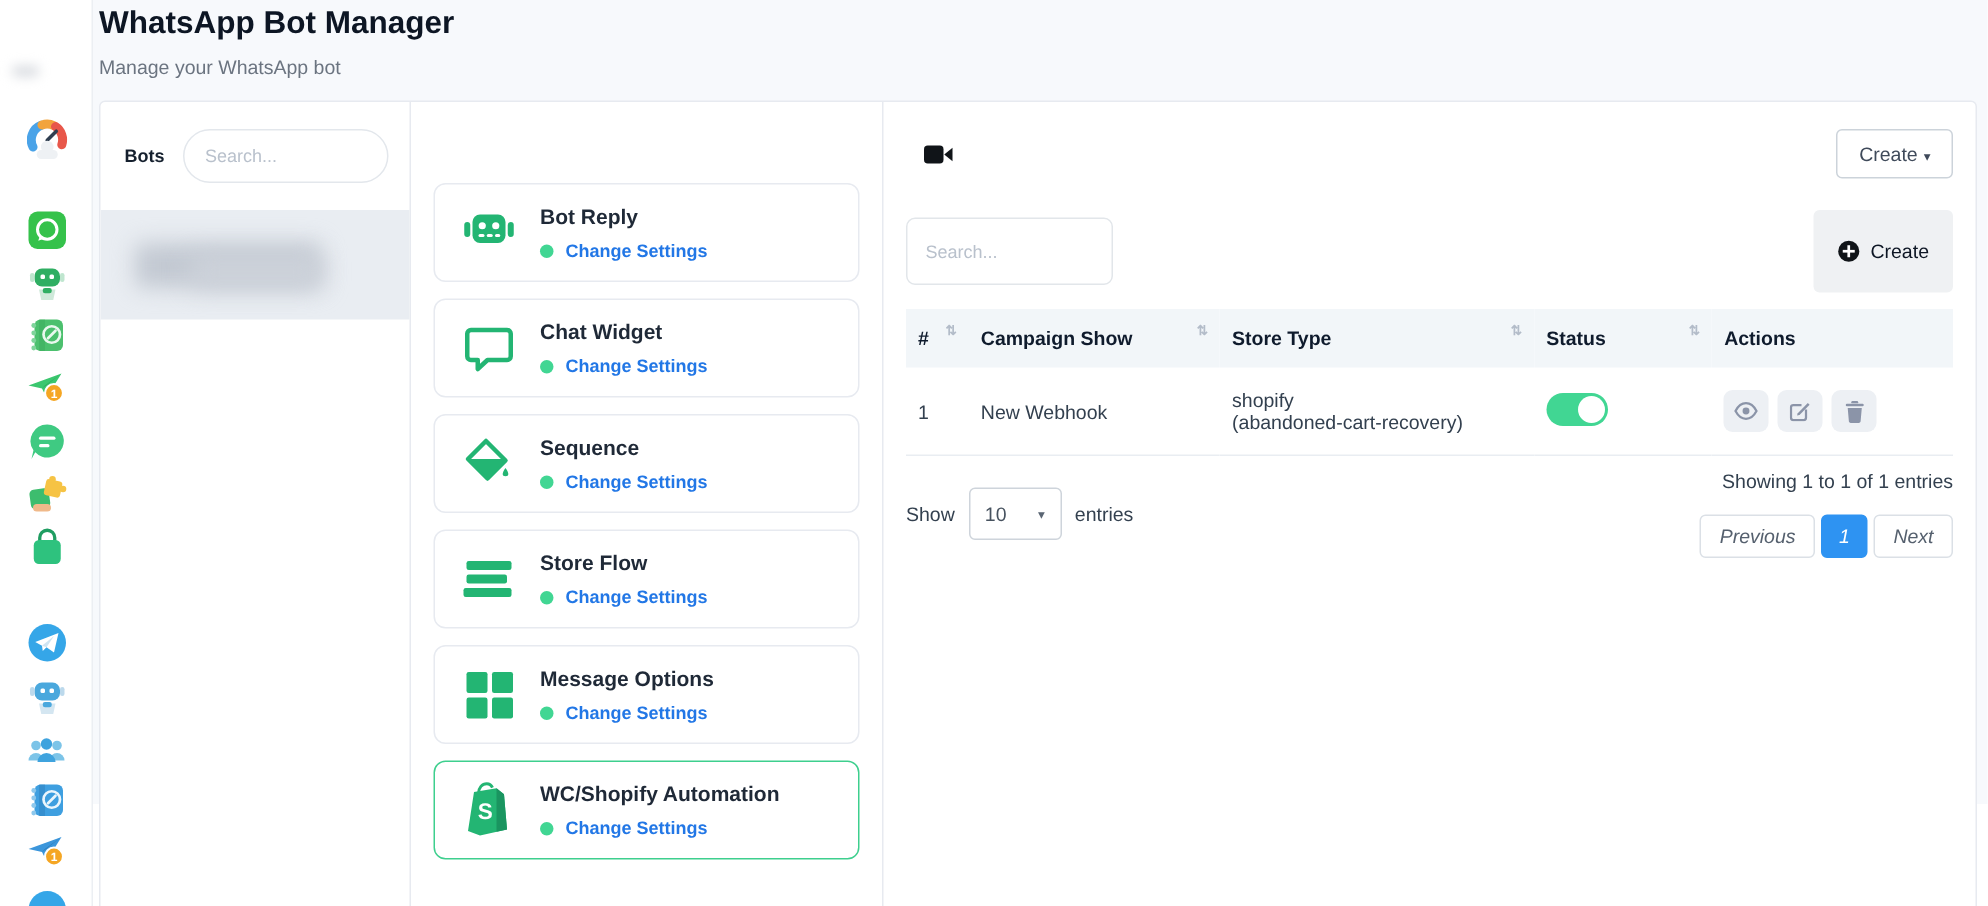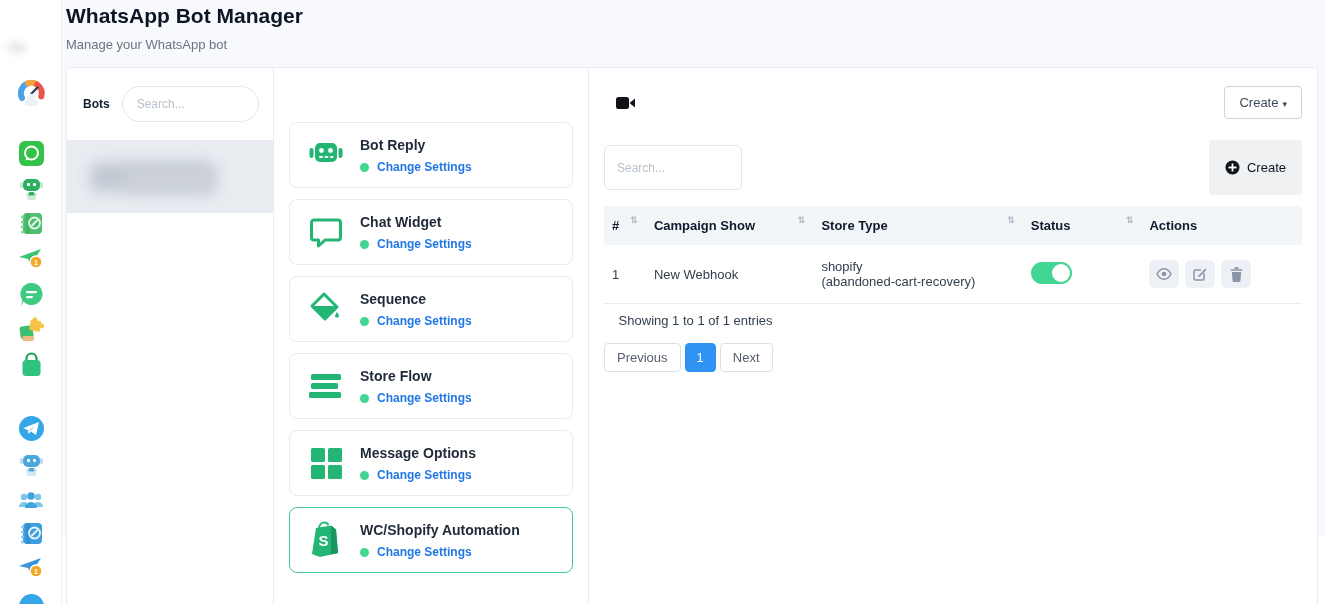--- a/index.html
+++ b/index.html
@@ -90,21 +90,21 @@
   .tfoot { display:flex; justify-content:space-between; margin-top:9px; }
   .show-wrap { display:flex; align-items:center; font-size:13px; color:#33404f; }
   .show-select { width:62px; height:35px; border:1px solid #ced4db; border-radius:4px;
     margin:0 9px; display:flex; align-items:center; justify-content:space-between;
     padding:0 10px; font-size:13px; color:#47525f; cursor:pointer; background:#fff; }
   .show-select .caret { font-size:9px; color:#5a6573; }
   .foot-right { text-align:right; }
   .showing { font-size:13px; color:#33404f; }
   .pager { margin-top:15px; display:flex; justify-content:flex-end; gap:4px; }
   .pbtn { border:1px solid #dbe0e6; background:#fff; color:#55606e; font-size:13px;
-    padding:6px 12px; border-radius:4px; cursor:pointer; }
+    padding:6px 12px; border-radius:4px; cursor:pointer;font-style:italic; }
   .pbtn.active { background:#2e93f2; border-color:#2e93f2; color:#fff; padding:6px 11px; }
 </style>
 </head>
 <body>
 
 <div class="rail">
   <div class="smudge"></div>
 
   <div class="ric" style="top:78px">
     <svg width="27" height="27" viewBox="0 0 27 27">
@@ -444,20 +444,28 @@
                     <path d="M1.8 5 h9.4 l-0.8 9 a1.3 1.3 0 0 1 -1.3 1 H3.9 a1.3 1.3 0 0 1 -1.3 -1 Z" fill="#8b94a8"></path>
                   </svg>
                 </button>
               </span>
             </td>
           </tr>
         </tbody>
       </table>
 
       <div class="tfoot">
+        <div class="show-wrap">
+          <span>Show</span>
+          <span class="show-select">
+            <span>10</span>
+            <span class="caret">▾</span>
+          </span>
+          <span>entries</span>
+        </div>
         <div class="foot-right">
           <div class="showing">Showing 1 to 1 of 1 entries</div>
           <div class="pager">
             <button class="pbtn">Previous</button>
             <button class="pbtn active">1</button>
             <button class="pbtn">Next</button>
           </div>
         </div>
       </div>
 

